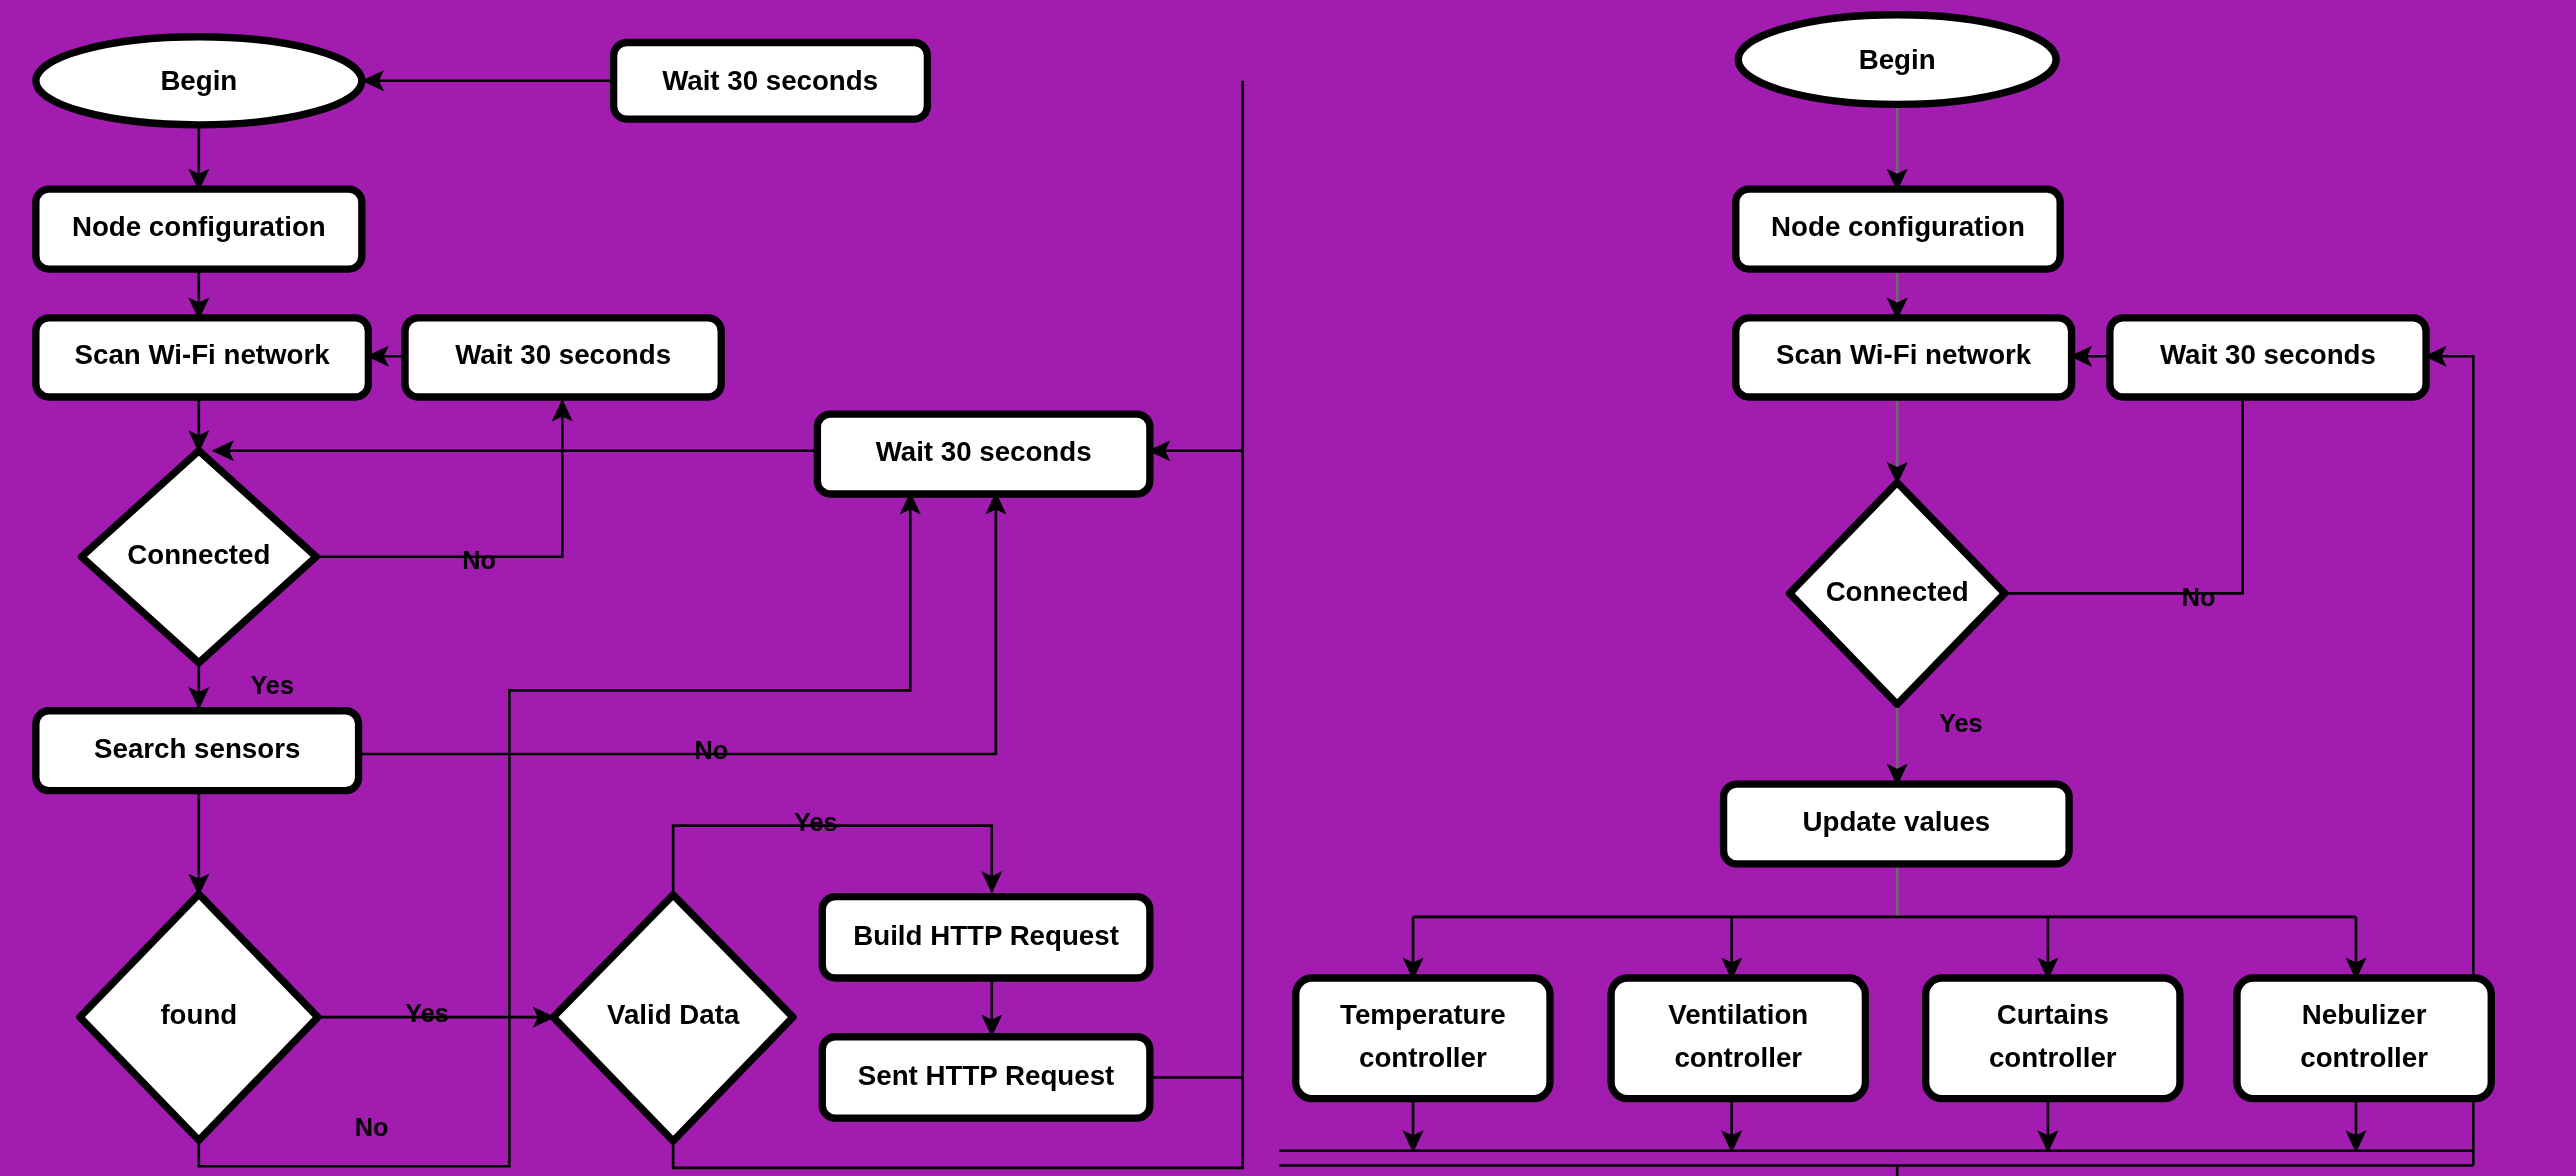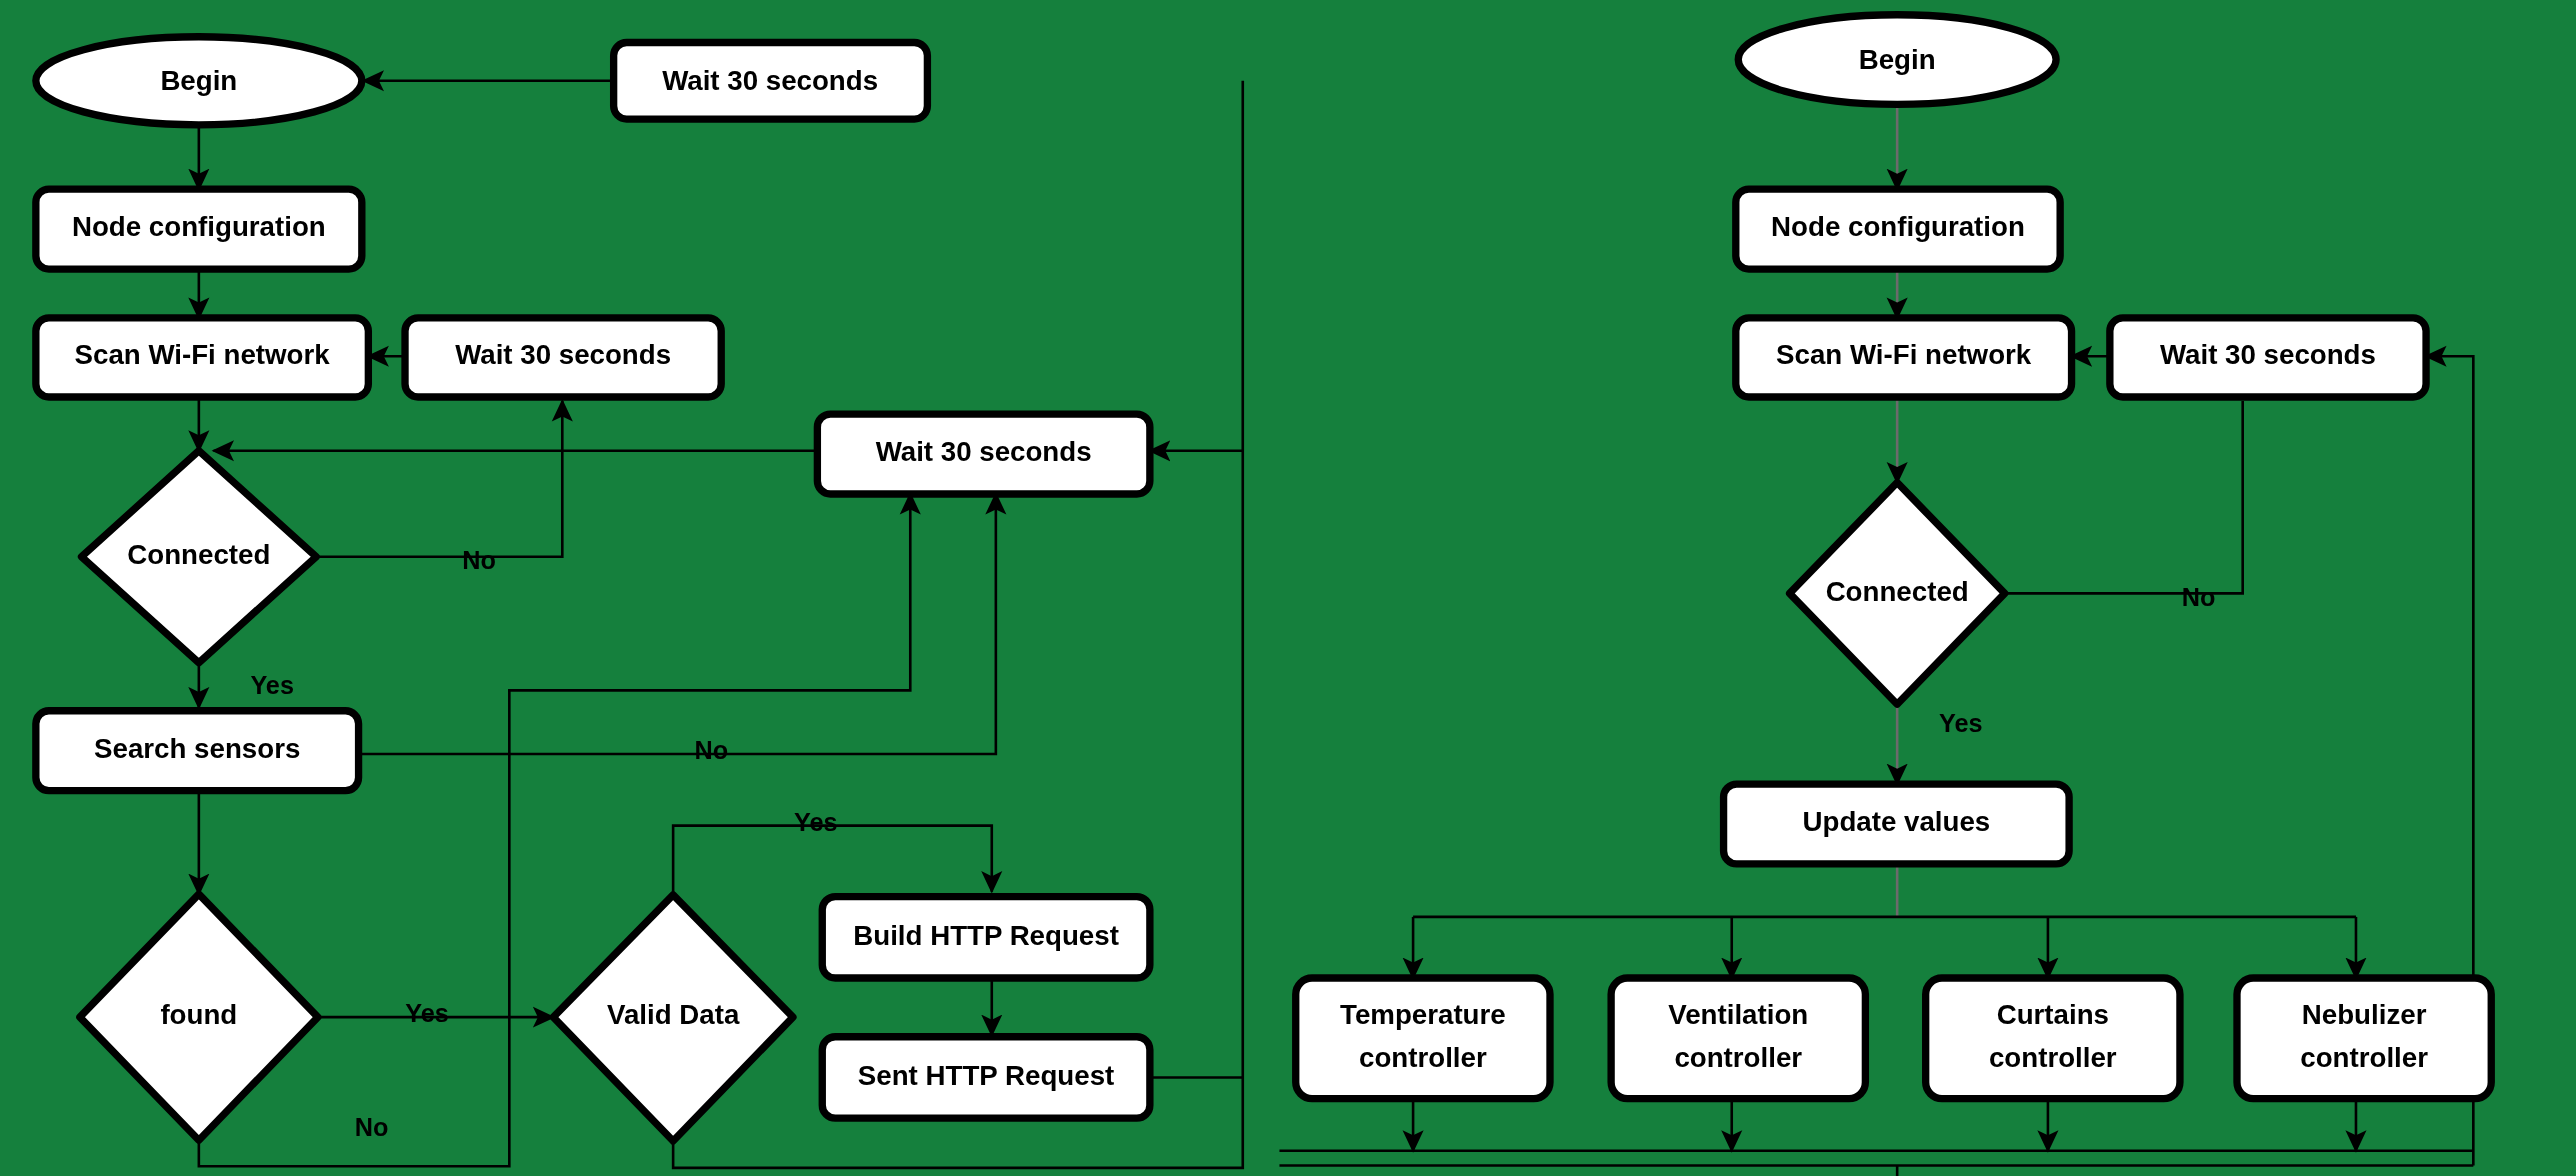--- a/index.html
+++ b/index.html
@@ -1,17 +1,17 @@
 <!DOCTYPE html>
 <html style="font-size:13px"><head>
 <meta charset="utf-8">
 <style>
   html,body{margin:0;padding:0;background:#ffffff;}
   body{width:2576px;height:1177px;font-family:"Liberation Sans",sans-serif;}
-  #stage{position:relative;width:2576px;height:1177px;overflow:hidden;background:#15803d;}
+  #stage{position:relative;width:2576px;height:1177px;overflow:hidden;background:#a21caf;}
   svg{display:block;}
   .node-text{font-family:"Liberation Sans",sans-serif;font-weight:bold;fill:#000;text-anchor:middle;dominant-baseline:middle;}
   .edge-label{font-family:"Liberation Sans",sans-serif;font-weight:bold;fill:#000;text-anchor:middle;dominant-baseline:middle;}
   .shape{fill:#ffffff;stroke:#000000;stroke-width:9;stroke-linejoin:round;}
   .shape-ellipse{fill:#ffffff;stroke:#000000;stroke-width:9;}
   .link{fill:none;stroke:#000000;stroke-width:3.2;}
   .link-gray{fill:none;stroke:#6b6b6b;stroke-width:3.2;}
   .plainline{fill:none;stroke:#000000;stroke-width:3.2;}
 </style>
 </head>

